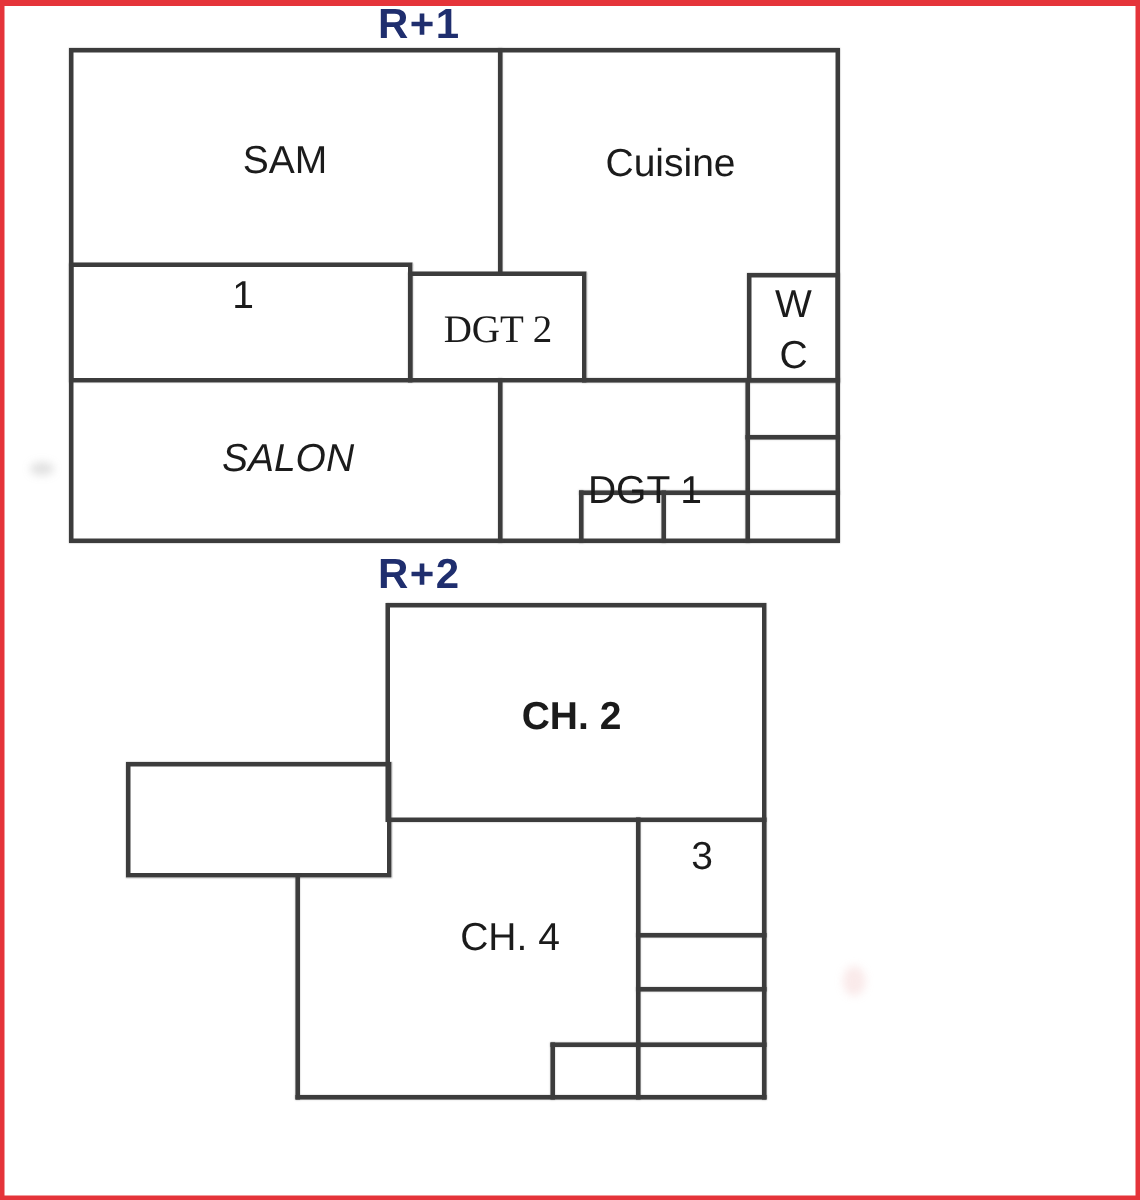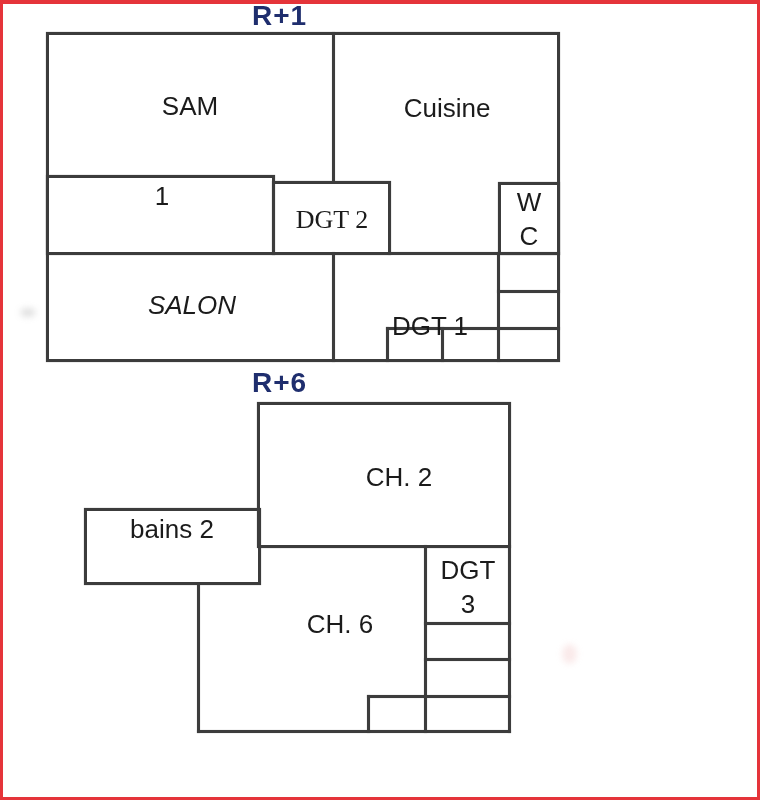--- a/index.html
+++ b/index.html
@@ -98,44 +98,42 @@
     <div class="lbl" style="left:282px;top:203px;width:100px;font-family:Liberation Serif, serif;">DGT 2</div>
     <div class="lbl" style="left:498px;top:185px;width:62px;">
       <div>W</div>
       <div>C</div>
     </div>
     <div class="lbl" style="left:92px;top:288px;width:200px;font-style:italic;">SALON</div>
     <div class="lbl" style="left:380px;top:277px;width:100px;margin-top:32px;">DGT 1</div>
   </div>
 
   <div>
-    <div class="floor-title" style="left:252px;top:369px;width:100px;">R+6</div>
+    <div class="floor-title" style="left:252px;top:369px;width:100px;">R+2</div>
 
     <div class="rect" style="left:257px;top:402px;width:254px;height:146px;"></div>
 
     <div class="rect" style="left:84px;top:508px;width:177px;height:77px;"></div>
 
     <div class="w" style="left:197px;top:583px;width:3px;height:150px;"></div>
     <div class="w" style="left:197px;top:730px;width:314px;height:3px;"></div>
     <div class="w" style="left:508px;top:545px;width:3px;height:188px;"></div>
 
     <div class="w" style="left:424px;top:545px;width:3px;height:188px;"></div>
     <div class="w" style="left:424px;top:622px;width:87px;height:3px;"></div>
     <div class="w" style="left:424px;top:658px;width:87px;height:3px;"></div>
     <div class="w" style="left:424px;top:695px;width:87px;height:3px;"></div>
     <div class="w" style="left:367px;top:695px;width:3px;height:38px;"></div>
     <div class="w" style="left:367px;top:695px;width:60px;height:3px;"></div>
 
-    <div class="lbl" style="left:299px;top:460px;width:200px;">CH. 2</div>
+    <div class="lbl" style="left:281px;top:460px;width:200px;font-weight:bold;">CH. 2</div>
     <div class="lbl" style="left:72px;top:512px;width:200px;">
-      <div>bains 2</div>
     </div>
-    <div class="lbl" style="left:240px;top:607px;width:200px;">CH. 6</div>
+    <div class="lbl" style="left:240px;top:607px;width:200px;">CH. 4</div>
     <div class="lbl" style="left:425px;top:553px;width:86px;">
-      <div>DGT</div>
       <div>3</div>
     </div>
   </div>
 
   <div class="smudge gray" style="left:20px;top:308px;width:16px;height:9px;"></div>
   <div class="smudge pink" style="left:562px;top:644px;width:15px;height:20px;"></div>
 
   <div class="red-frame"></div>
 </div>
 

